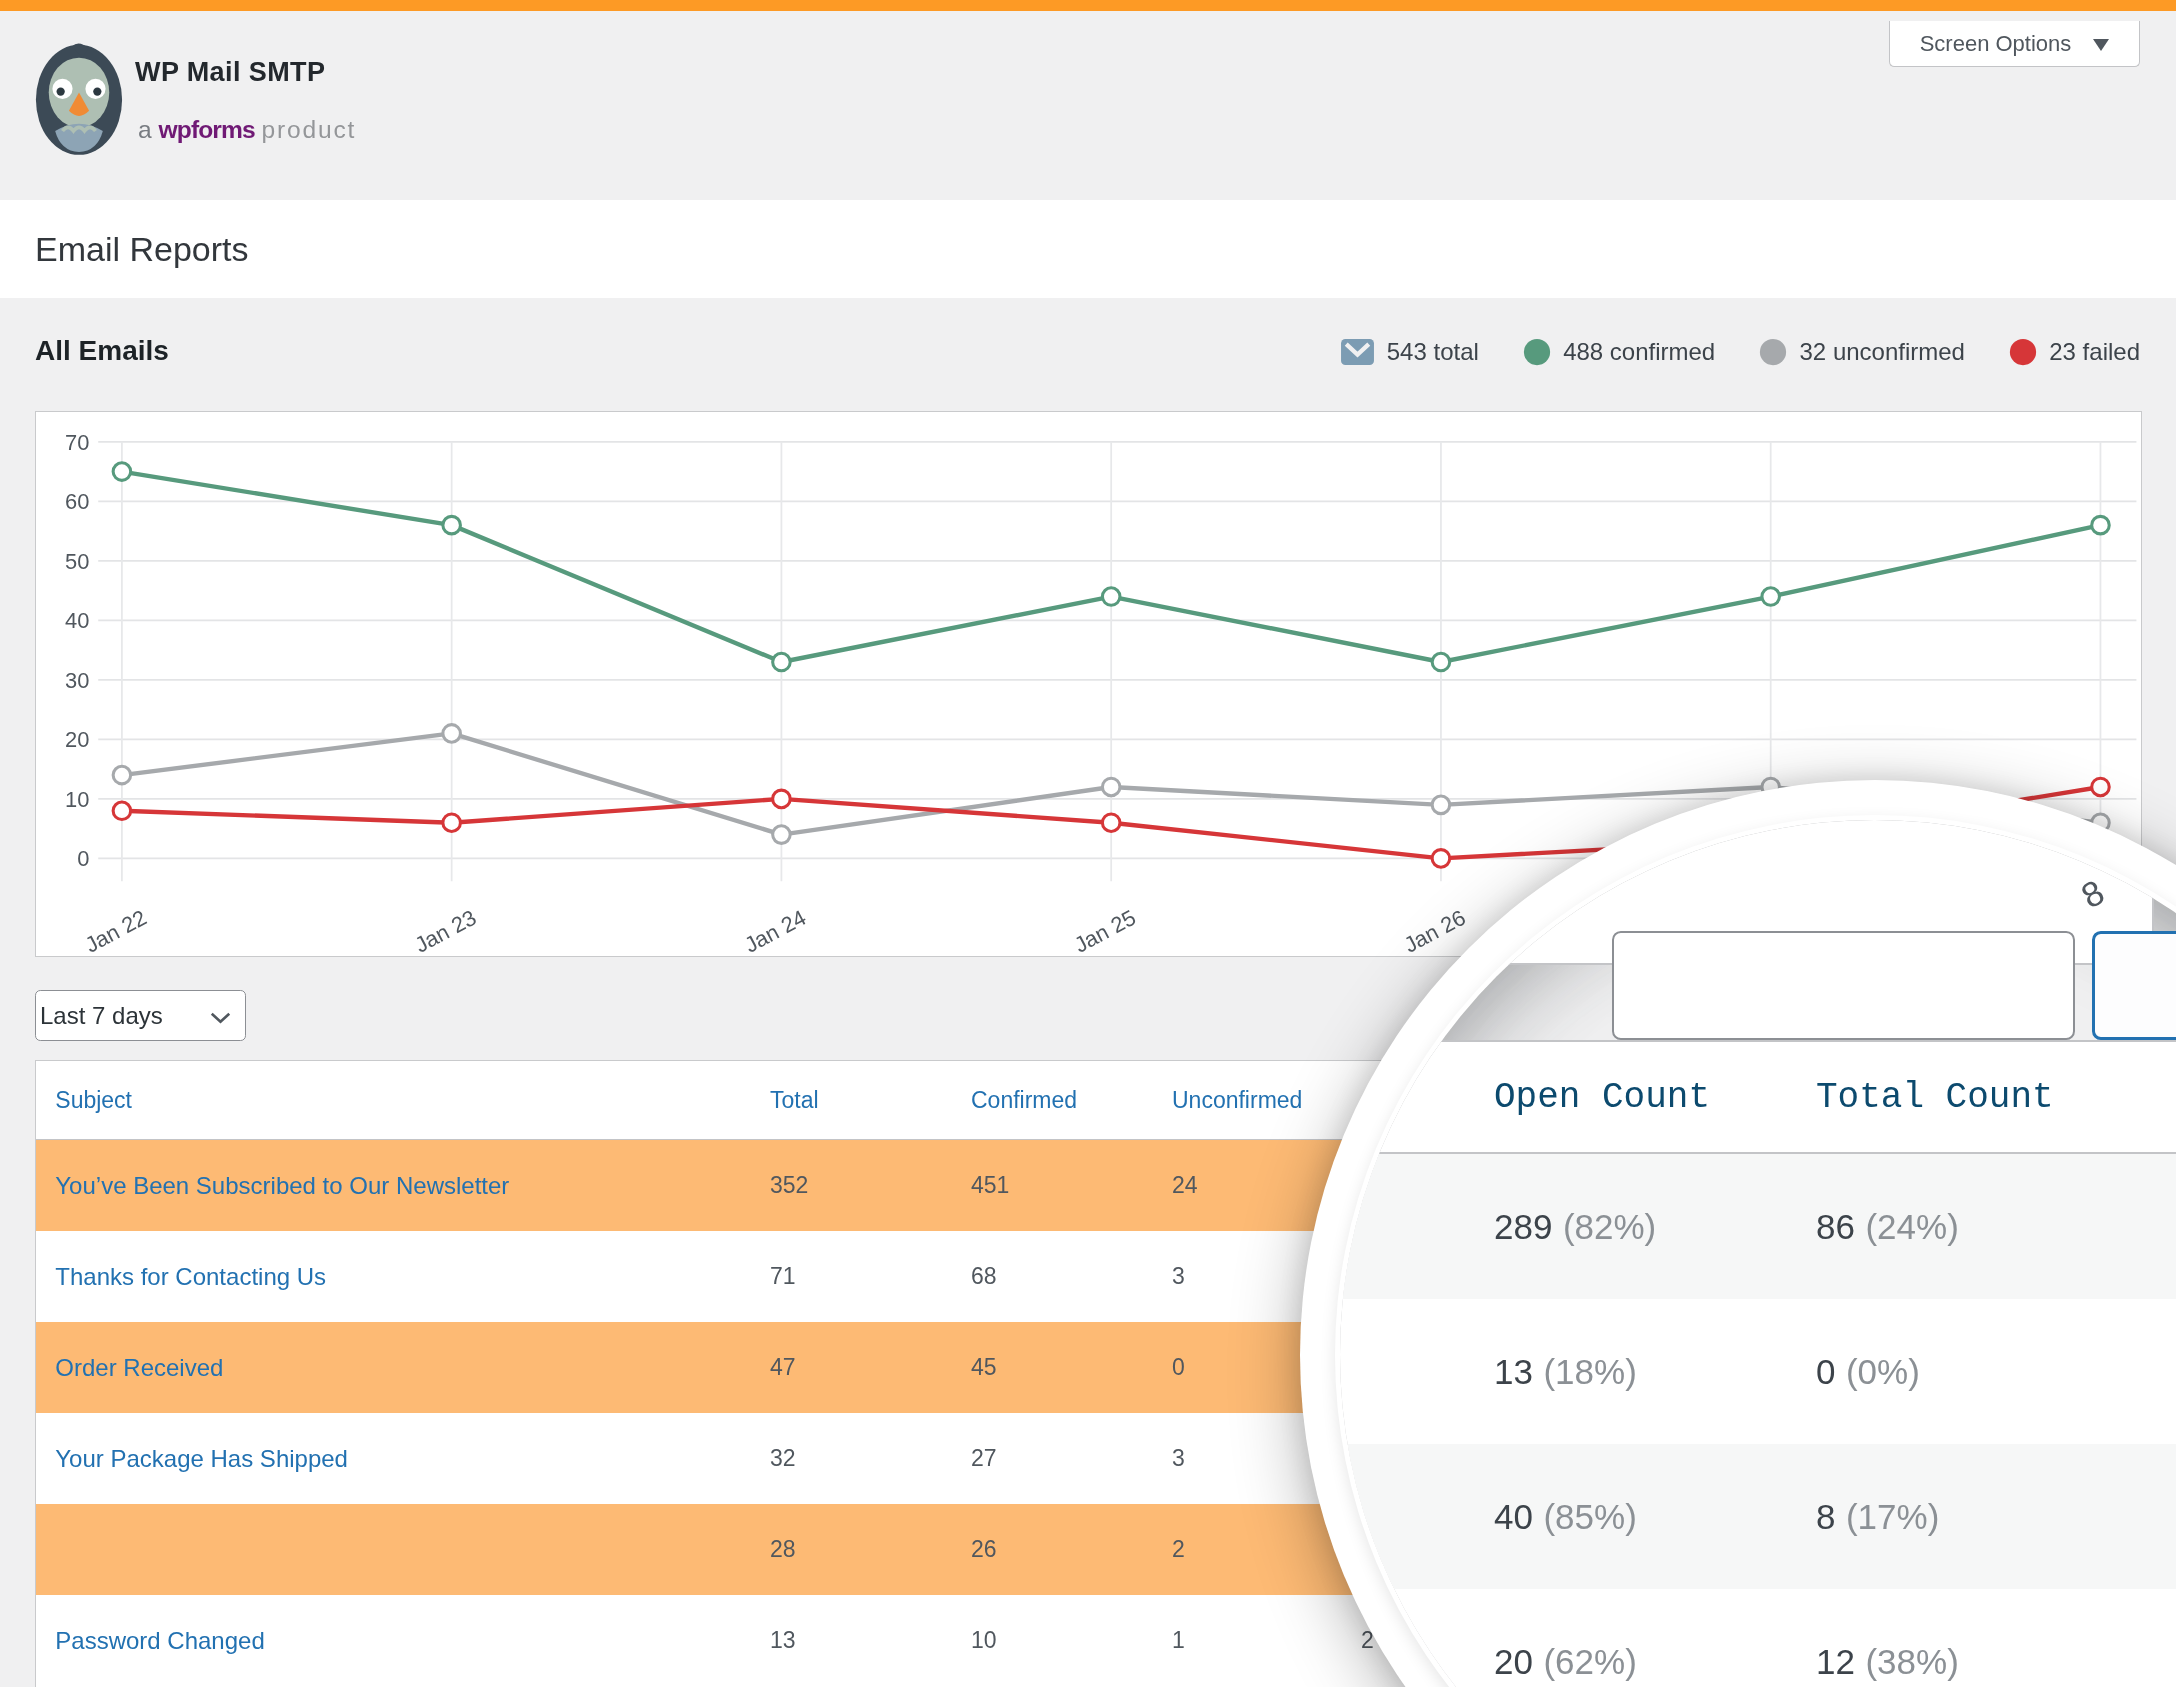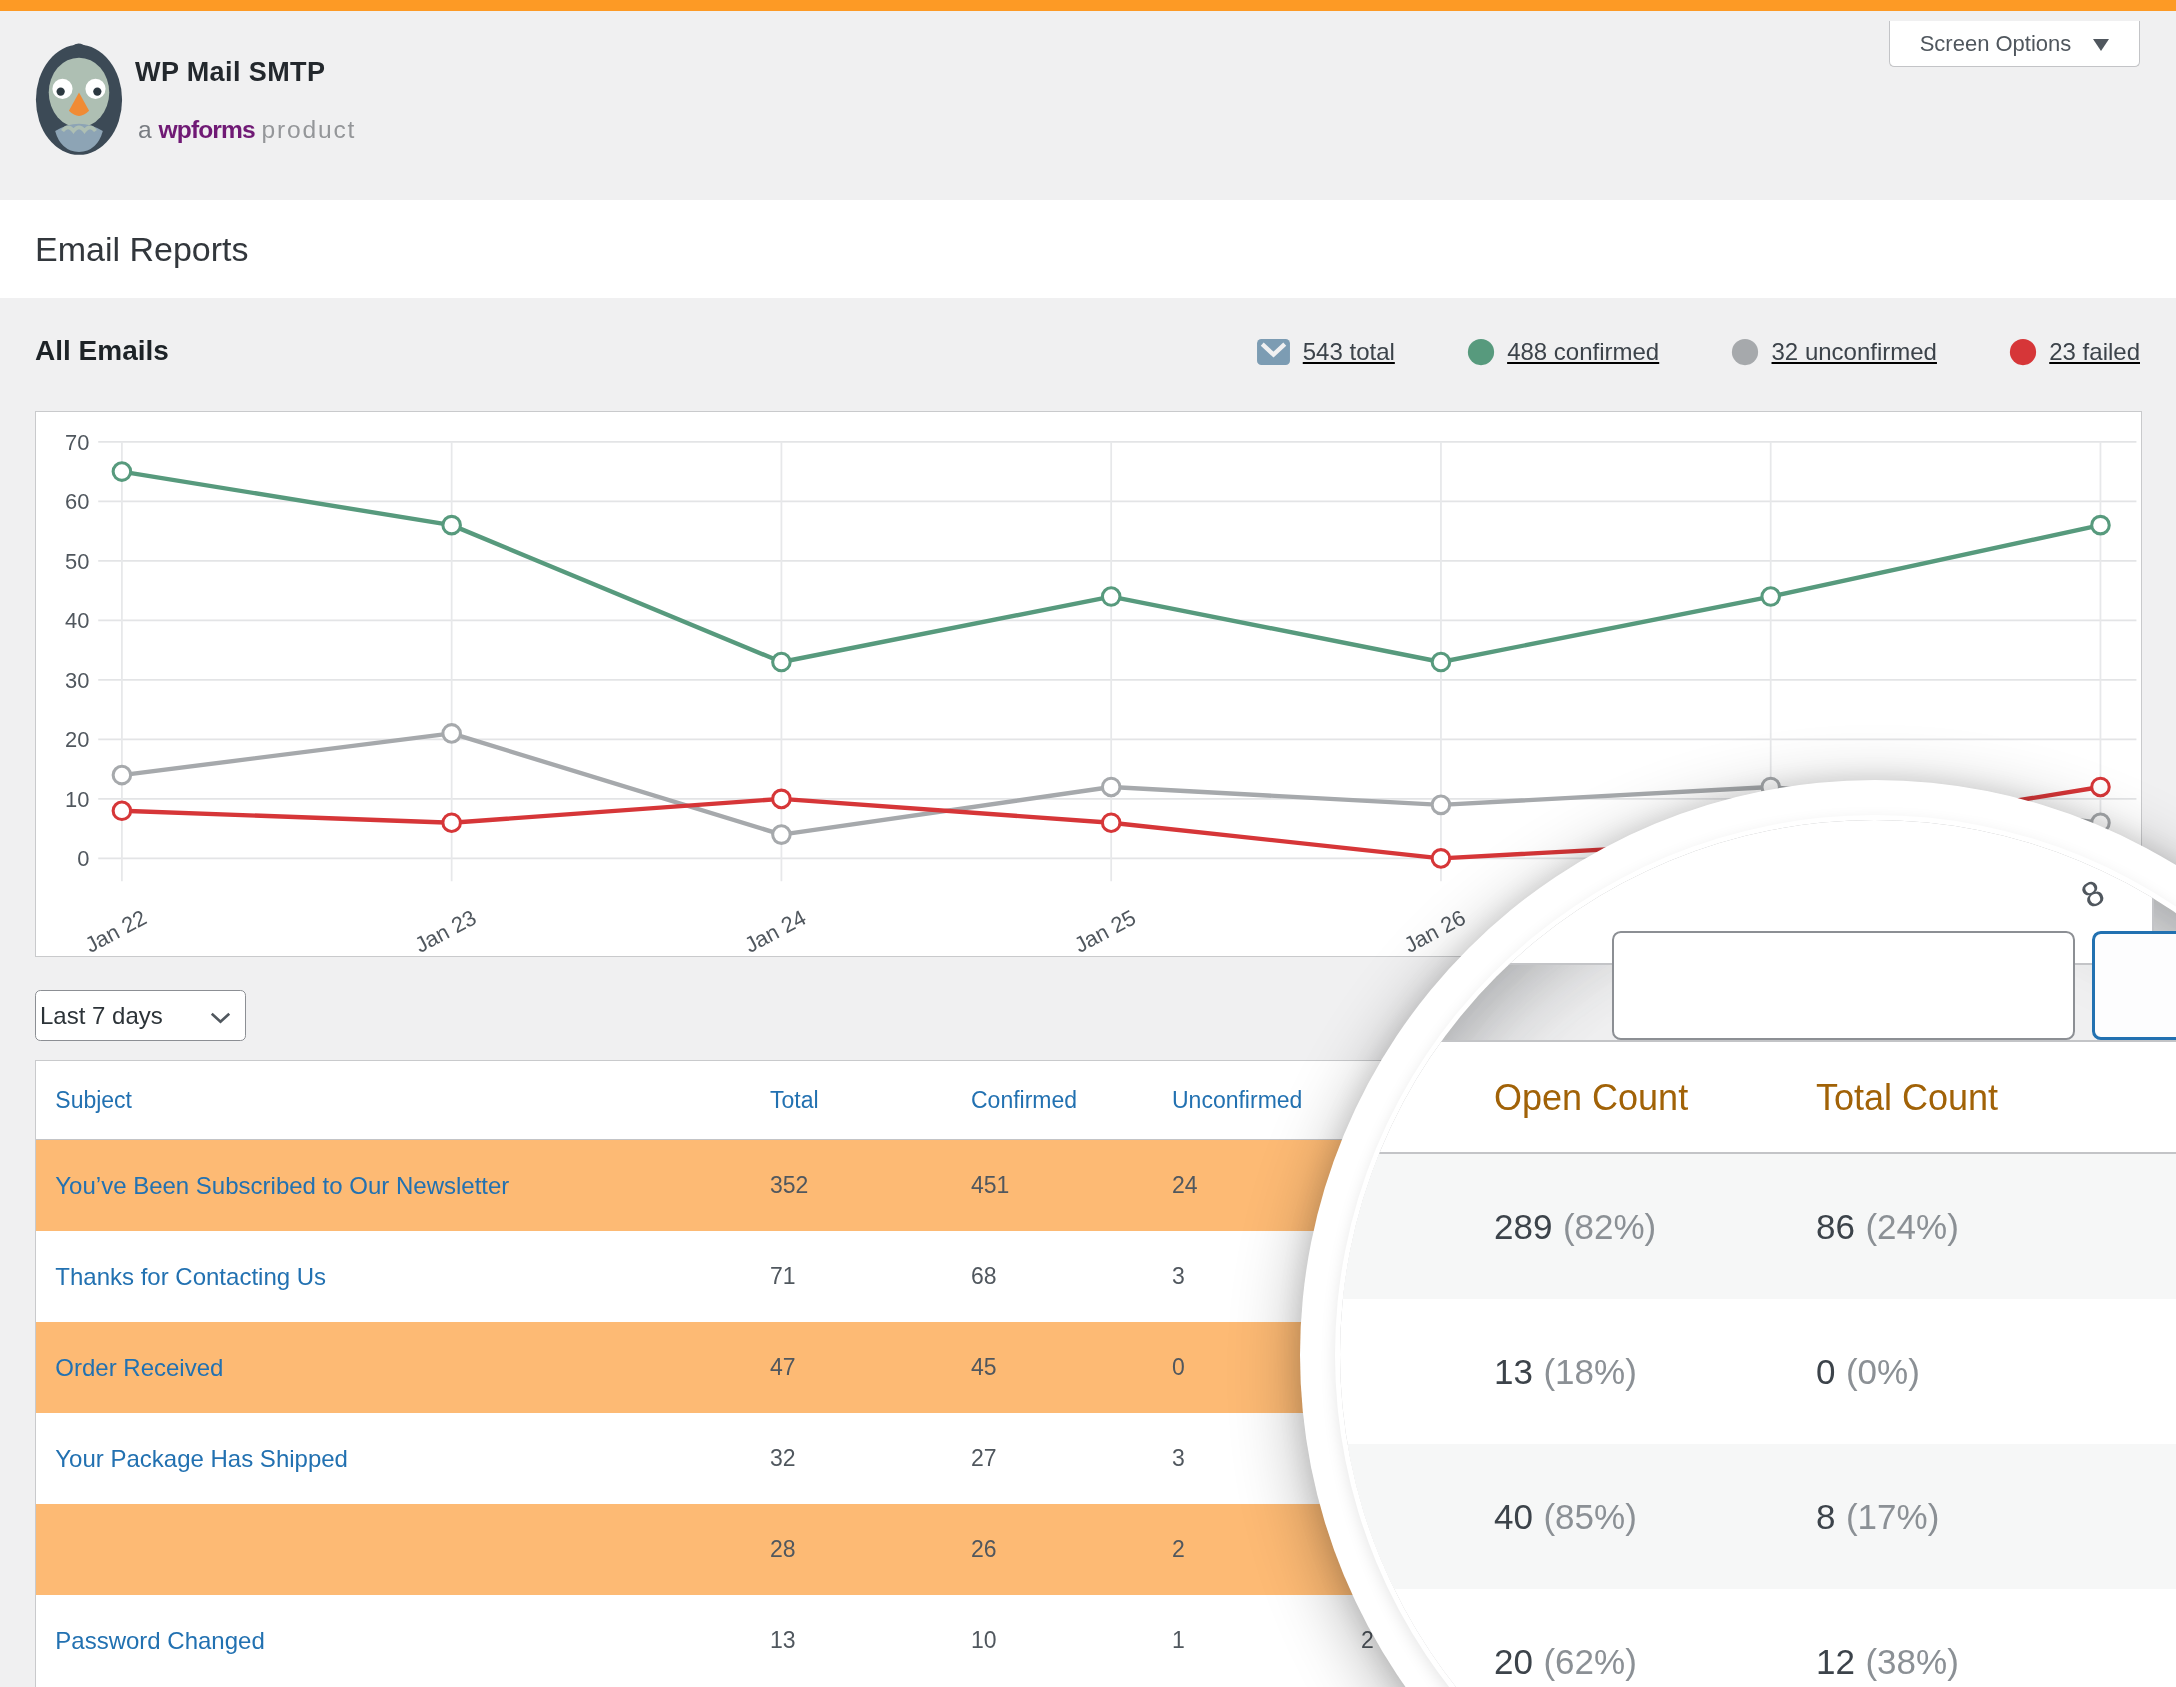--- a/index.html
+++ b/index.html
@@ -20,21 +20,21 @@
     position:absolute; left:1889px; top:10.5px; width:251px; height:46px;
     background:#fff; border:1.8px solid #c3c4c7; border-top:none; border-radius:0 0 5.3px 5.3px;
     display:flex; align-items:center; justify-content:center; gap:22px;
     font-size:22px; color:#50575e; cursor:pointer;
   }
   #screen-options .tri { width:0; height:0; border-left:8.8px solid transparent; border-right:8.8px solid transparent; border-top:12.3px solid #50575e; margin-top:3.5px;}
   #title-band { position:absolute; left:0; top:200px; width:2177px; height:98px; background:#fff; }
   #page-title { position:absolute; left:35px; top:0; line-height:98px; font-size:34px; color:#32373c; }
   
   #section-title { position:absolute; left:35px; top:335px; font-size:28px; font-weight:600; color:#1d2327; }
-  #legend { position:absolute; right:37px; top:325px; height:53px; display:flex; align-items:center; gap:72px;text-decoration:underline; }
+  #legend { position:absolute; right:37px; top:325px; height:53px; display:flex; align-items:center; gap:44px; }
   .legend-item { display:flex; align-items:center; gap:12.3px; font-size:24px; color:#3c434a; }
   
   #chart-card { position:absolute; left:35px; top:411px; width:2107px; height:546px; background:#fff; border:1.8px solid #c9cacc; }
   
   #range-select {
     position:absolute; left:35px; top:990px; width:211px; height:51px;
     background:#fff; border:1.8px solid #8c8f94; border-radius:5.3px;
     display:flex; align-items:center; font-size:24px; color:#2c3338; padding-left:4px; cursor:pointer;
   }
   #range-select svg { position:absolute; right:14px; top:21px; }
@@ -59,21 +59,21 @@
     border-radius:50%; overflow:hidden; background:#f0f0f1;
     box-shadow:inset 0 61px 97px -35px rgba(40,45,50,.35), inset 0 0 114px rgba(40,45,50,.14), inset 0 -53px 97px -44px rgba(40,45,50,.22);
   }
   #lens-inner > * { position:absolute; }
   #mag-chart-bottom { left:-17.6px; top:-17.6px; width:832px; height:163px; background:#fff; border-bottom:2.6px solid #c3c4c7; border-right:2.6px solid #c3c4c7; }
   #mag-xlabel { left:743px; top:54px; font-size:35px; color:#50575e; transform:rotate(-28deg); }
   #mag-search-input { left:272px; top:111px; width:463px; height:109px; background:#fff; border:2.6px solid #8c8f94; border-radius:8.8px; }
   #mag-search-button { left:752px; top:111px; width:211px; height:109px; background:#fdfdfe; border:3.5px solid #2271b1; border-radius:8.8px; }
   #mag-table { left:0; top:220px; width:1069px; height:849px; background:#fff; border-top:2.6px solid #c3c4c7; }
   #mag-head { position:relative; height:112px; border-bottom:2.6px solid #c3c4c7; }
-  .mag-hcell { position:absolute; top:0; line-height:112px; font-size:36px; color:#a16207; cursor:pointer; }
+  .mag-hcell { position:absolute; top:0; line-height:112px; font-size:36px; color:#0c4a6e; cursor:pointer;font-family:Liberation Mono, monospace; }
   .mx-open { left:154px; } .mx-click { left:476px; }
   .mag-row { position:relative; height:145px; }
   .mag-row.alt { background:#f6f7f7; }
   .mag-cell { position:absolute; top:0; line-height:145px; font-size:35px; color:#3c434a; }
   .mag-cell .pct { color:#8b9095; margin-left:10.5px; }
   
   #lens:after { content:""; position:absolute; left:35px; top:35px; right:35px; bottom:35px; border-radius:50%; box-shadow:0 5.3px 16px rgba(0,0,0,.10); pointer-events:none; }
   text { font-family:"Liberation Sans",sans-serif; }
 </style>
 </head>

